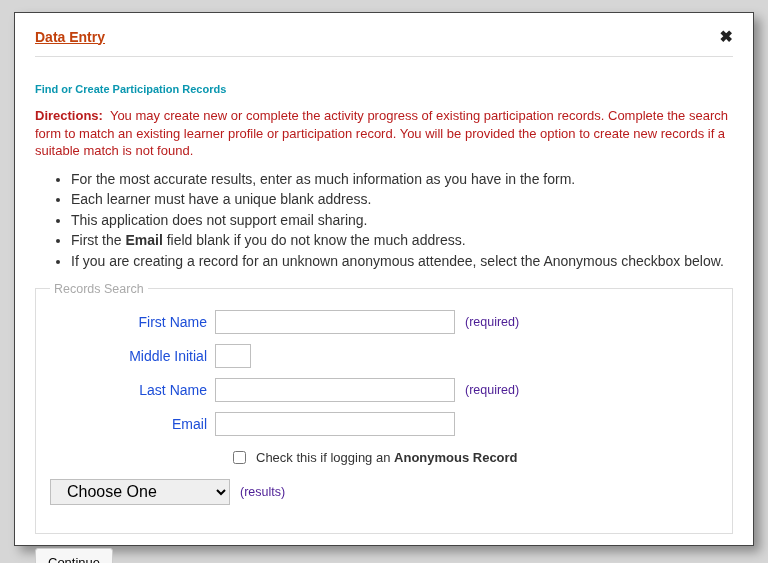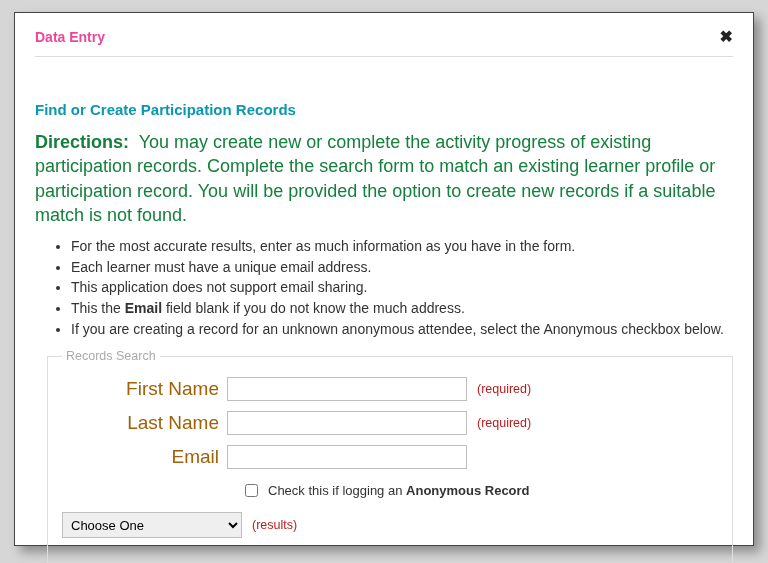--- a/index.html
+++ b/index.html
@@ -22,83 +22,83 @@
   position: relative;
 }
 .modal-header {
   display: flex;
   justify-content: space-between;
   align-items: center;
   border-bottom: 1px solid #ddd;
   padding-bottom: 10px;
 }
 .modal-title {
-  color: #ec4899;
+  color: #c2410c;
   font-weight: bold;
   font-size: 14px;
+  text-decoration: underline;
 }
 .close-icon {
   font-weight: bold;
   font-size: 16px;
   cursor: pointer;
   color: #222;
 }
 .section-heading {
   color: #0a97b0;
-  font-size: 15px;
+  font-size: 11px;
   font-weight: bold;
-  margin-top: 44px;
+  margin-top: 26px;
   margin-bottom: 12px;
 }
 .directions {
-  font-size: 18px;
+  font-size: 13px;
   line-height: 1.35;
-  color: #15803d;
+  color: #b91c1c;
 }
 .directions strong { font-weight: bold; }
 .bullets {
   margin: 10px 0 10px 36px;
   font-size: 14px;
   line-height: 1.4;
 }
 .bullets li { margin-bottom: 1px; }
 .bullets strong { font-weight: bold; }
 fieldset.records {
   border: 1px solid #ddd;
   padding: 14px 14px 18px 14px;
   margin-top: 8px;
-  margin-left: 12px;
 }
 fieldset.records legend {
   color: #aaa;
   font-size: 12.5px;
   padding: 0 4px;
 }
 .form-row {
   display: flex;
   align-items: center;
   margin-bottom: 10px;
 }
 .form-label {
   width: 165px;
   text-align: right;
   padding-right: 8px;
-  font-size: 19px;
-  color: #a16207;
+  font-size: 14px;
+  color: #1d4ed8;
 }
 .form-input {
   border: 1px solid #bfbfbf;
   height: 24px;
-  padding: 2px 4px;
-  font-size: 13px;
+  padding: 2px 12px;
+  font-size: 16px;
 }
 .w-wide { width: 240px; }
 .w-narrow { width: 36px; }
 .hint {
-  color: #b91c1c;
+  color: #4c1d95;
   font-size: 12.5px;
   margin-left: 10px;
 }
 .chk-row {
   display: flex;
   align-items: center;
   margin: 14px 0 14px 175px;
   padding-left: 8px;
 }
 .chk-row input { margin-right: 10px; }
@@ -129,35 +129,39 @@
 
   <div class="section-heading">Find or Create Participation Records</div>
 
   <div class="directions">
     <strong>Directions:</strong>&nbsp;
     <span>You may create new or complete the activity progress of existing participation records. Complete the search form to match an existing learner profile or participation record. You will be provided the option to create new records if a suitable match is not found.</span>
   </div>
 
   <ul class="bullets">
     <li><span>For the most accurate results, enter as much information as you have in the form.</span></li>
-    <li><span>Each learner must have a unique email address.</span></li>
+    <li><span>Each learner must have a unique blank address.</span></li>
     <li><span>This application does not support email sharing.</span></li>
-    <li><span>This the </span><strong>Email</strong><span> field blank if you do not know the much address.</span></li>
+    <li><span>First the </span><strong>Email</strong><span> field blank if you do not know the much address.</span></li>
     <li><span>If you are creating a record for an unknown anonymous attendee, select the Anonymous checkbox below.</span></li>
   </ul>
 
   <fieldset class="records">
     <legend>Records Search</legend>
 
     <div class="form-row">
       <div class="form-label">First Name</div>
       <input class="form-input w-wide" type="text" value="" style="">
       <div class="hint">(required)</div>
     </div>
 
+    <div class="form-row">
+      <div class="form-label">Middle Initial</div>
+      <input class="form-input w-narrow" type="text" value="" style="">
+    </div>
 
     <div class="form-row">
       <div class="form-label">Last Name</div>
       <input class="form-input w-wide" type="text" value="" style="">
       <div class="hint">(required)</div>
     </div>
 
     <div class="form-row">
       <div class="form-label">Email</div>
       <input class="form-input w-wide" type="text" value="" style="">

